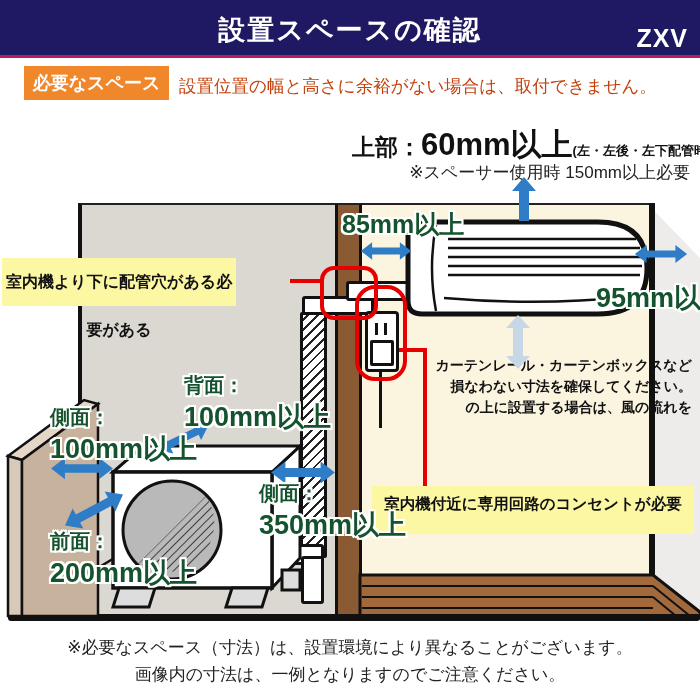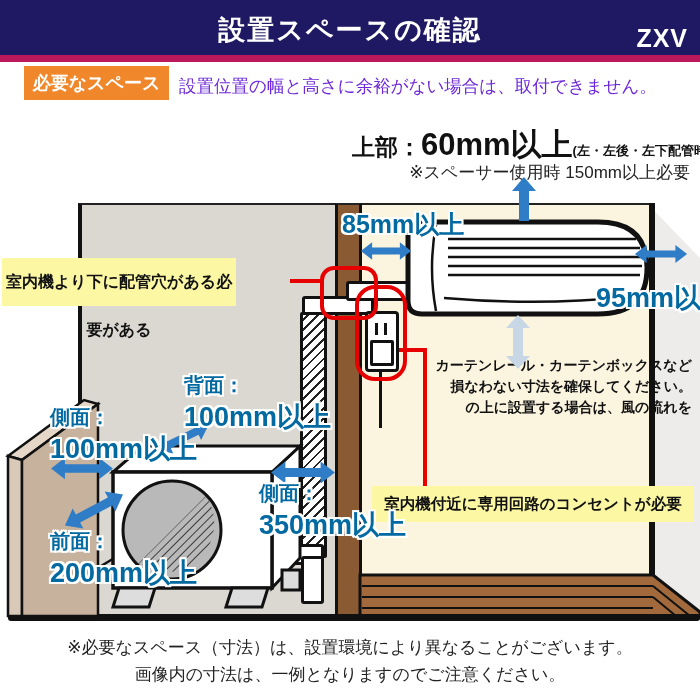--- a/index.html
+++ b/index.html
@@ -1,39 +1,39 @@
 <!DOCTYPE html>
 <html><head>
 <meta charset="utf-8">
 <style>
   html,body{margin:0;padding:0;background:#fff;}
   .stage{position:relative;width:700px;height:700px;background:#fff;overflow:hidden;
          font-family:"Liberation Sans","DejaVu Sans",sans-serif;color:#111;}
   .abs{position:absolute;}
-  .outlined{color:#0369a1;font-weight:bold;
+  .outlined{color:#14532d;font-weight:bold;
     text-shadow:-2px -2px 0 #fff,2px -2px 0 #fff,-2px 2px 0 #fff,2px 2px 0 #fff,
                  0 -2px 0 #fff,0 2px 0 #fff,-2px 0 0 #fff,2px 0 0 #fff;padding-left:36px;}
   .callout{background:#FBF7A3;font-weight:bold;text-align:center;}
   .redbox{border:4px solid #E60000;background:transparent;}
   .redline{background:#E60000;}
   svg{display:block;}
 </style>
 </head>
 <body>
 
 <div class="stage">
 
-  <div class="abs" style="left:0;top:0;width:700px;height:55px;background:#1F1963;border-bottom:7px solid #be185d;">
+  <div class="abs" style="left:0;top:0;width:700px;height:55px;background:#1F1963;border-bottom:3px solid #be185d;">
     <div class="abs" style="left:0;top:12px;width:700px;text-align:center;color:#fff;font-size:27px;font-weight:bold;letter-spacing:2px;">設置スペースの確認</div>
     <div class="abs" style="right:12px;top:24px;color:#fff;font-size:25px;font-weight:bold;letter-spacing:1px;">ZXV</div>
   </div>
 
   <div class="abs" style="left:24px;top:66px;width:145px;height:34px;background:#F0872B;color:#fff;font-size:18px;
               font-weight:bold;text-align:center;line-height:34px;">必要なスペース</div>
-  <div class="abs" style="left:179px;top:74px;font-size:17.5px;color:#6d28d9;">設置位置の幅と高さに余裕がない場合は、取付できません。</div>
+  <div class="abs" style="left:179px;top:74px;font-size:17.5px;color:#c2410c;">設置位置の幅と高さに余裕がない場合は、取付できません。</div>
 
   <div class="abs" style="left:352px;top:124px;display:flex;align-items:baseline;white-space:nowrap;">
     <span style="font-size:23px;font-weight:bold;">上部：</span>
       <span style="font-size:31px;font-weight:bold;">60mm以上</span>
       <span style="font-size:13px;font-weight:bold;">(左・左後・左下配管時)</span>
   </div>
   <div class="abs" style="left:360px;top:161px;width:330px;text-align:right;font-size:17px;color:#222;">※スペーサー使用時 150mm以上必要</div>
 
   <div class="abs" style="left:78px;top:203px;width:259px;height:413px;background:#DBD8D2;border-left:4px solid #111;border-top:2px solid #222;"></div>
   <div class="abs" style="left:335px;top:203px;width:21px;height:413px;background:#8A5B33;border-left:3px solid #111;border-right:3px solid #111;border-top:2px solid #222;"></div>
@@ -112,21 +112,21 @@
     <path d="M40 80 Q135 88 224 79" fill="none" stroke="#111" stroke-width="2.5"></path>
   </svg>
 
   <div class="abs redbox" style="left:320px;top:266px;width:50px;height:46px;border-radius:14px;"></div>
   <div class="abs redbox" style="left:355px;top:285px;width:44px;height:88px;border-radius:20px;"></div>
   <div class="abs redline" style="left:290px;top:279px;width:32px;height:4px;"></div>
   <div class="abs redline" style="left:399px;top:348px;width:28px;height:4px;"></div>
   <div class="abs redline" style="left:423px;top:348px;width:4px;height:140px;"></div>
 
   <div class="abs callout" style="left:2px;top:258px;width:234px;height:48px;font-size:16px;line-height:48px;">室内機より下に配管穴がある必要がある</div>
-  <div class="abs callout" style="left:372px;top:486px;width:322px;height:36px;font-size:15.5px;line-height:36px;">室内機付近に専用回路のコンセントが必要</div>
+  <div class="abs callout" style="left:372px;top:486px;width:322px;height:48px;font-size:15.5px;line-height:36px;">室内機付近に専用回路のコンセントが必要</div>
 
   <div class="abs" style="left:424px;top:356px;width:268px;text-align:right;font-size:14px;line-height:21px;font-weight:600;color:#111;font-family:Liberation Mono, monospace;">
     <div>カーテンレール・カーテンボックスなど</div>
     <div>損なわない寸法を確保してください。</div>
     <div>の上に設置する場合は、風の流れを</div>
   </div>
 
   <svg class="abs" style="left:510px;top:176px;" width="28" height="46" viewBox="0 0 26 46">
     <path d="M13 1 L25 15 L18 15 L18 45 L8 45 L8 15 L1 15 Z" fill="#2E7DC6"></path>
   </svg>

